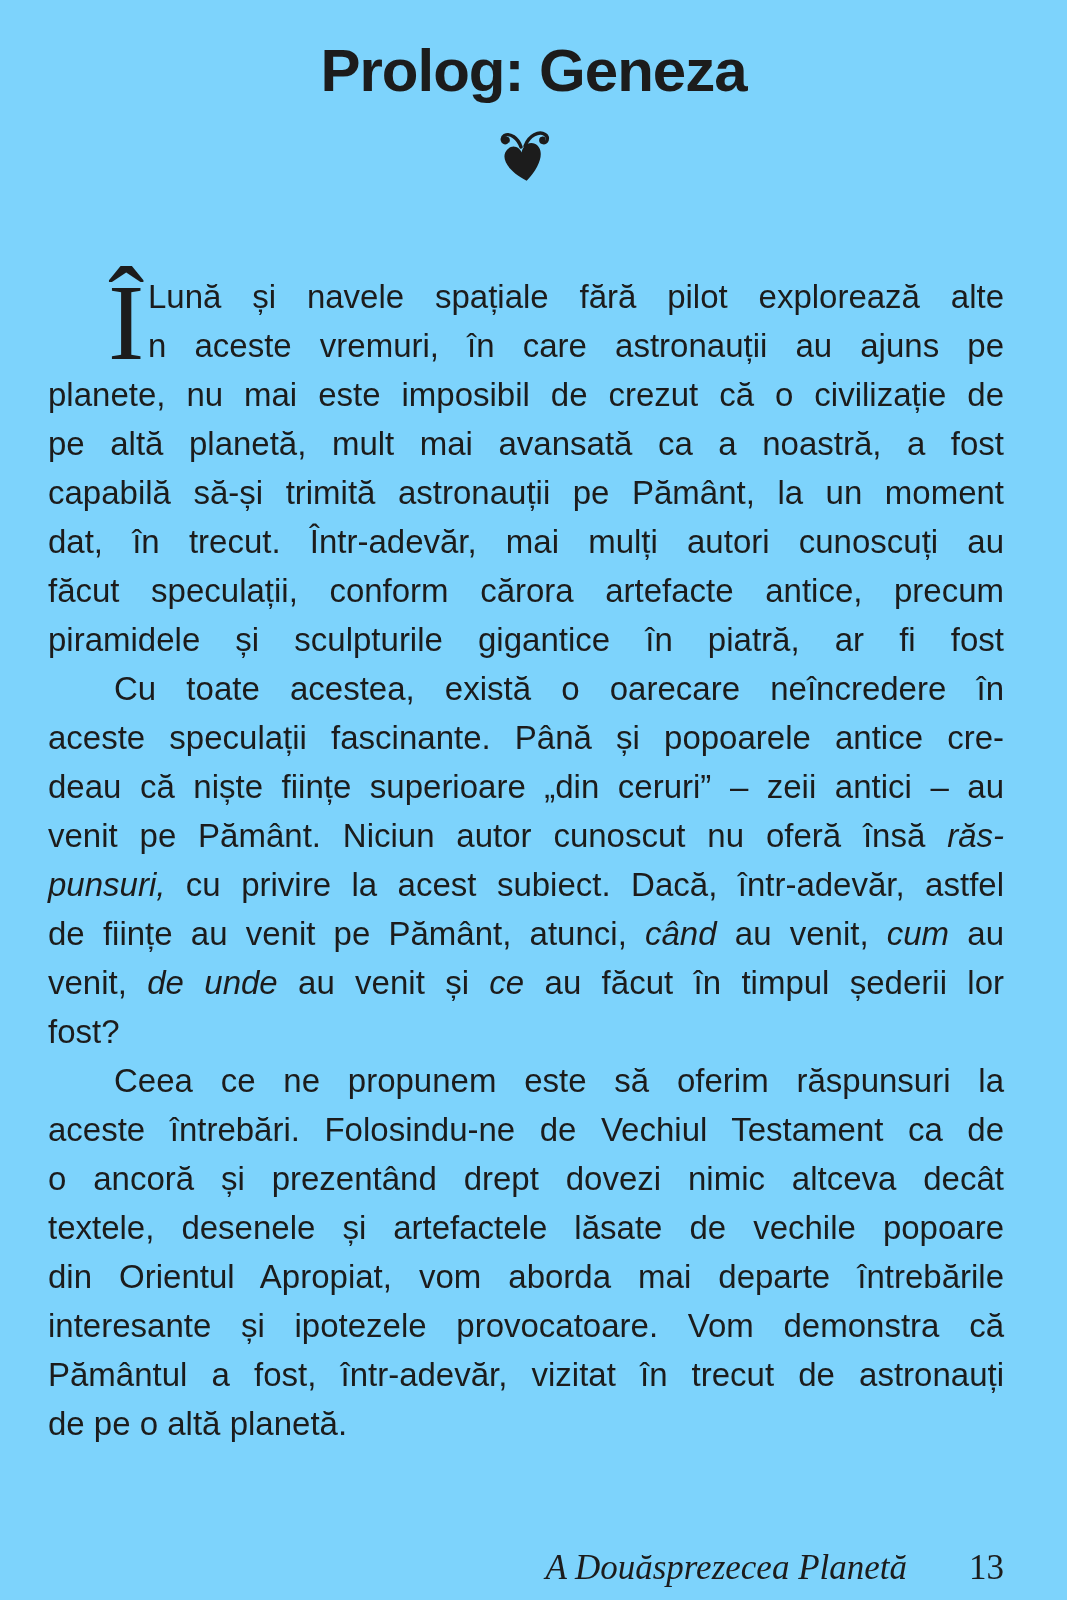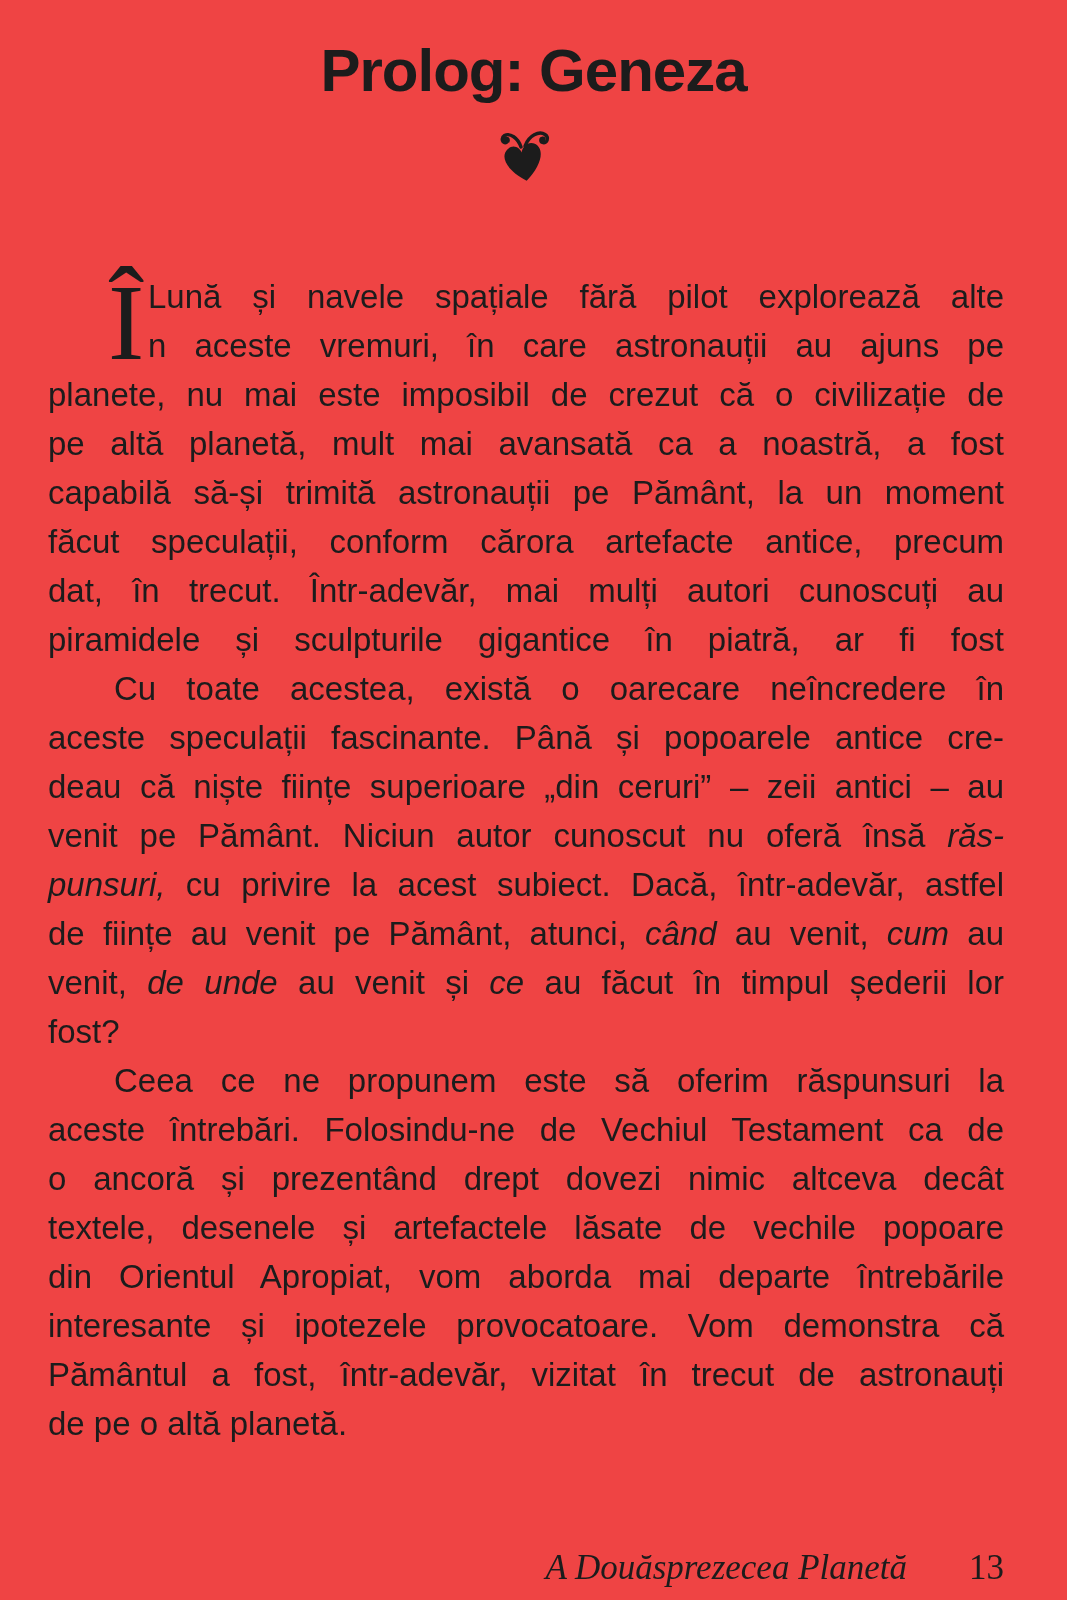--- a/index.html
+++ b/index.html
@@ -1,19 +1,19 @@
 <!DOCTYPE html>
 <html><head>
 <meta charset="utf-8">
 <style>
   html,body{margin:0;padding:0;background:#e8e8e8;}
   .page{
     position:relative;
     width:1067px;height:1600px;
-    background:#ef4444;
+    background:#7dd3fc;
     overflow:hidden;
     font-family:"Liberation Sans",sans-serif;
     color:#1c1c1c;
     margin:0 auto;
   }
   .chapter-title{
     position:absolute;top:36px;left:0;right:0;
     text-align:center;
     font-size:60px;font-weight:bold;letter-spacing:-1px;
     color:#1c1c1c;
@@ -77,22 +77,22 @@
   <div class="text-block">
     <div class="dropcap">
       <span>Î</span>
     </div>
 
   <div class="line"><span>Lună și navele spațiale fără pilot explorează alte</span></div>
       <div class="line"><span>n aceste vremuri, în care astronauții au ajuns pe</span></div>
       <div class="line"><span>planete, nu mai este imposibil de crezut că o civilizație de</span></div>
       <div class="line"><span>pe altă planetă, mult mai avansată ca a noastră, a fost</span></div>
       <div class="line"><span>capabilă să-și trimită astronauții pe Pământ, la un moment</span></div>
+      <div class="line"><span>dat, în trecut. Într-adevăr, mai mulți autori cunoscuți au</span></div>
       <div class="line"><span>făcut speculații, conform cărora artefacte antice, precum</span></div>
-      <div class="line"><span>dat, în trecut. Într-adevăr, mai mulți autori cunoscuți au</span></div>
       <div class="line"><span>piramidele și sculpturile gigantice în piatră, ar fi fost</span></div>
       <div class="line indent"><span>Cu toate acestea, există o oarecare neîncredere în</span></div>
       <div class="line"><span>aceste speculații fascinante. Până și popoarele antice cre-</span></div>
       <div class="line"><span>deau că niște ființe superioare „din ceruri” – zeii antici – au</span></div>
       <div class="line"><span>venit pe Pământ. Niciun autor cunoscut nu oferă însă </span><em>răs-</em></div>
       <div class="line"><em>punsuri,</em><span> cu privire la acest subiect. Dacă, într-adevăr, astfel</span></div>
       <div class="line"><span>de ființe au venit pe Pământ, atunci, </span><em>când</em><span> au venit, </span><em>cum</em><span> au</span></div>
       <div class="line"><span>venit, </span><em>de unde</em><span> au venit și </span><em>ce</em><span> au făcut în timpul șederii lor</span></div>
       <div class="line last"><span>fost?</span></div>
       <div class="line indent"><span>Ceea ce ne propunem este să oferim răspunsuri la</span></div>

